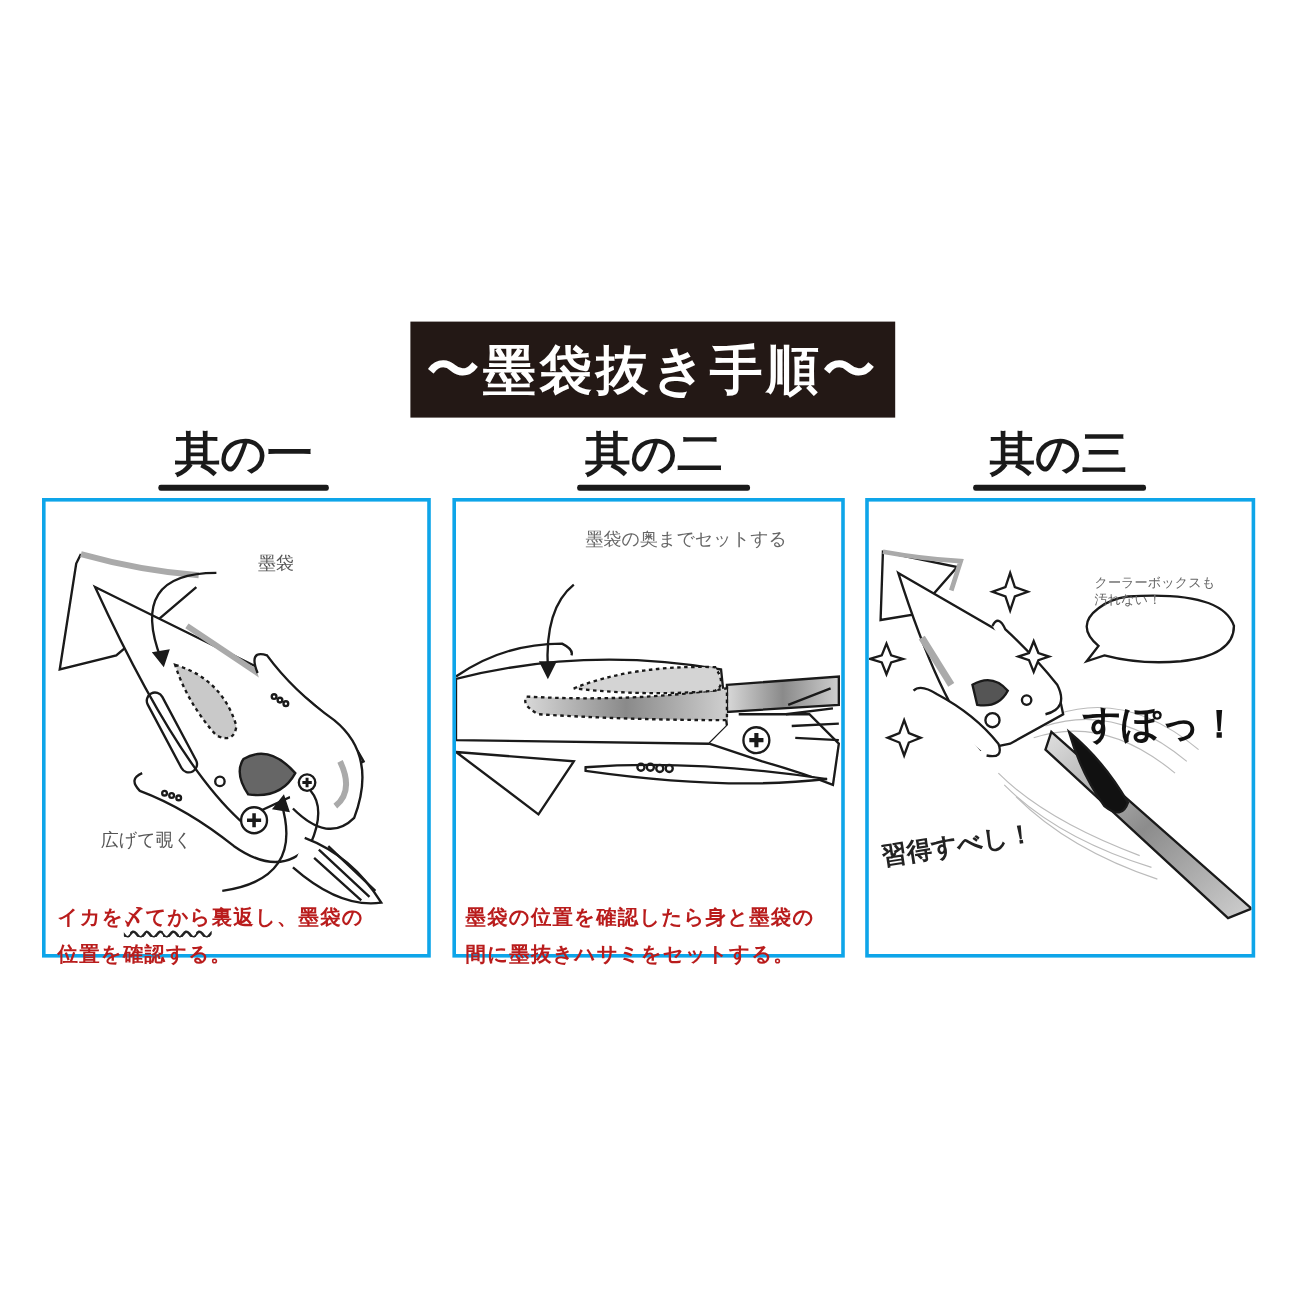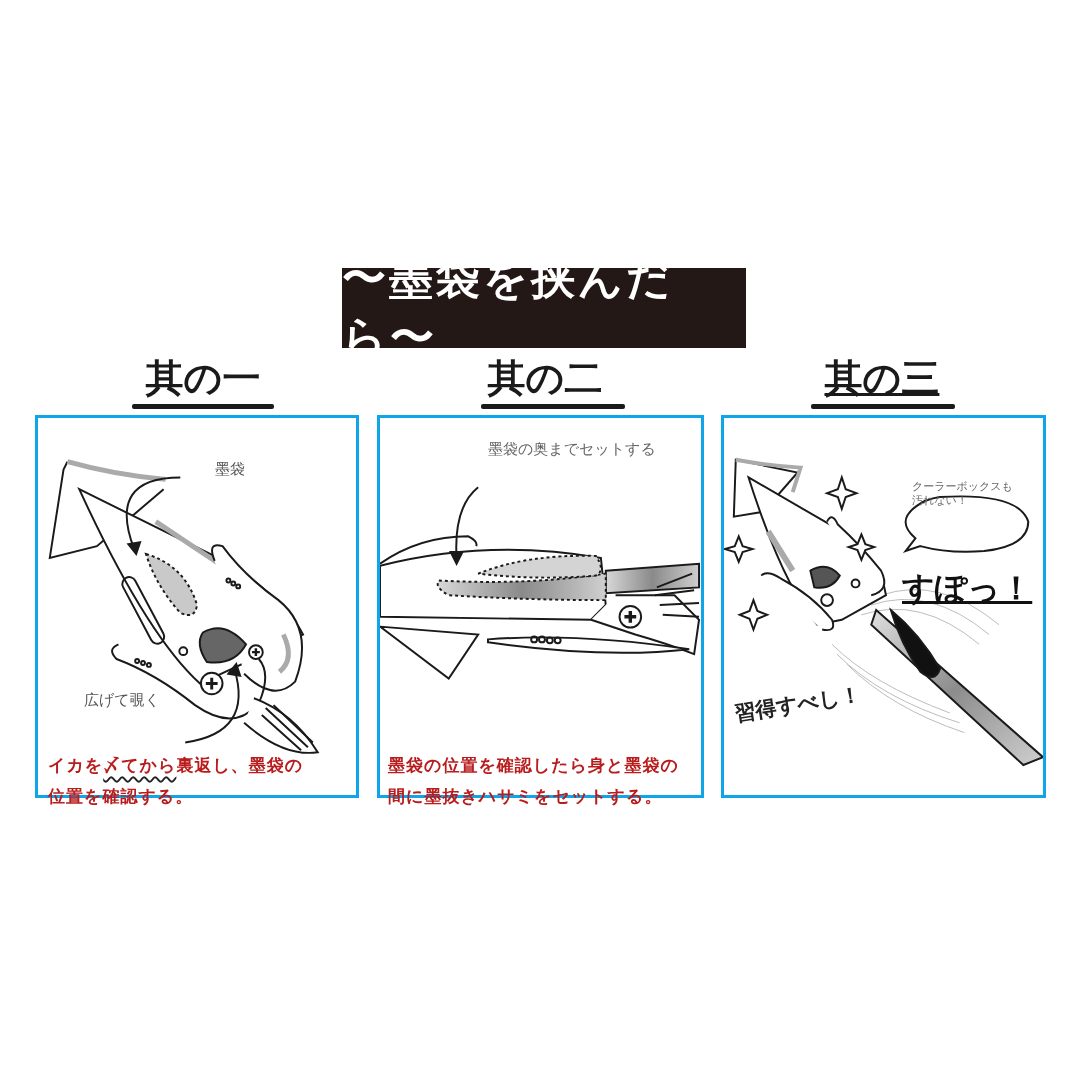--- a/index.html
+++ b/index.html
@@ -26,30 +26,30 @@
            transform:rotate(-9deg); white-space:nowrap; }
 
   .caption { position:absolute; top:750px; width:330px; font-family:"DejaVu Serif", serif; font-weight:bold;
              font-size:17px; line-height:31px; color:#b91c1c; letter-spacing:1px; }
   .wavy { text-decoration: underline wavy #222; text-decoration-thickness:2px; text-underline-offset:5px; }
 </style>
 </head>
 <body>
 
 <div class="title-banner">
-  <span>〜墨袋を挟んだら〜</span>
+  <span>〜墨袋抜き手順〜</span>
 </div>
 
 <div class="step-heading" style="left:128px;">其の一</div>
 <div class="step-underline" style="left:132px; width:142px;"></div>
 
 <div class="step-heading" style="left:470px;">其の二</div>
 <div class="step-underline" style="left:481px; width:144px;"></div>
 
-<div class="step-heading" style="left:807px;text-decoration:underline;">其の三</div>
+<div class="step-heading" style="left:807px;">其の三</div>
 <div class="step-underline" style="left:811px; width:144px;"></div>
 
 <div class="panel" style="left:35px; width:324px;">
   <svg viewBox="0 0 324 323">
     <g fill="none" stroke="#1a1a1a" stroke-width="2">
 
       <path d="M30 14 L26 22 L12 112 L60 100 L128 42" fill="#fff"></path>
       <path d="M30 14 Q80 28 130 32" stroke="#aaa" stroke-width="5"></path>
 
       <path d="M42 42 L200 120 Q255 160 270 190 L230 210 L165 240 Q110 190 42 42 Z" fill="#fff"></path>
@@ -174,21 +174,21 @@
       <path d="M30 155 L34 166 L44 170 L34 174 L30 185 L26 174 L16 170 L26 166 Z" fill="#fff"></path>
       <path d="M140 88 L144 98 L153 101 L144 104 L140 114 L136 104 L127 101 L136 98 Z" fill="#fff"></path>
 
       <path d="M220 50 Q300 45 310 75 Q310 100 265 105 Q230 108 200 100 L185 105 L195 92 Q175 75 195 60 Q205 52 220 50 Z" fill="#fff"></path>
     </g>
   </svg>
   <div class="bubble-text" style="left:188px; top:62px;font-family:Liberation Mono, monospace;">
     <div>クーラーボックスも</div>
     <div>汚れない！</div>
   </div>
-  <div class="sfx" style="left:178px; top:149px;text-decoration:underline;">すぽっ！</div>
+  <div class="sfx" style="left:178px; top:164px;">すぽっ！</div>
   <div class="shout" style="left:10px; top:272px;">習得すべし！</div>
 </div>
 
 <div class="caption" style="left:48px;">
   <div><span>イカを</span><span class="wavy">〆てから</span><span>裏返し、墨袋の</span></div>
   <div><span>位置を</span><span>確認</span><span>する。</span></div>
 </div>
 
 <div class="caption" style="left:388px;">
   <div>墨袋の位置を確認したら身と墨袋の</div>

